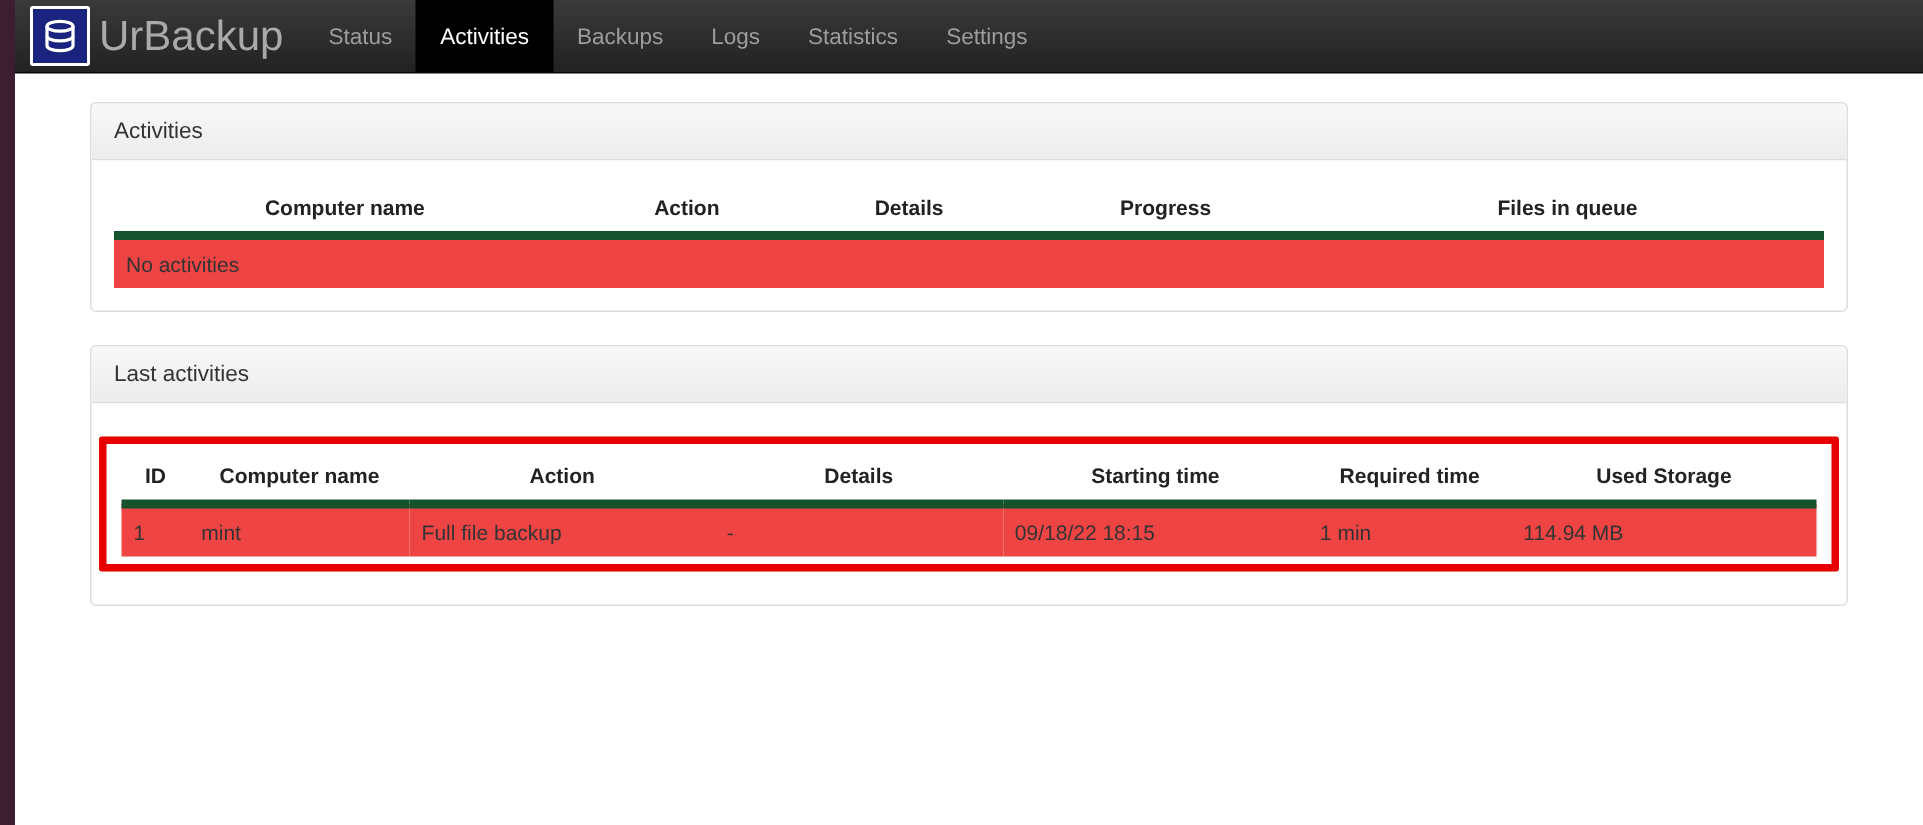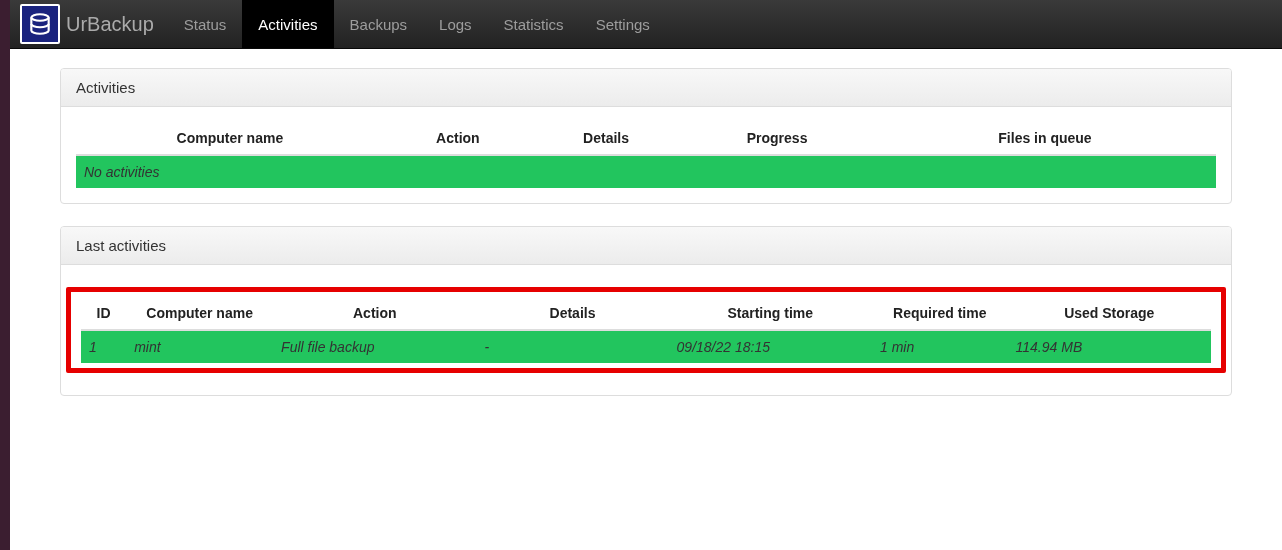--- a/index.html
+++ b/index.html
@@ -31,21 +31,21 @@
     border-bottom: 1px solid #080808;
     display: flex;
     align-items: stretch;
     z-index: 2;
   }
   .navbar .brand-wrap {
     display: flex;
     align-items: center;
     padding: 0 14px 0 10px;
     color: #aaa;
-    font-size: 20px;
+    font-size: 28px;
     font-weight: 400;
     gap: 6px;
   }
   .brand-icon {
     width: 36px;
     height: 36px;
     background: #1a237e;
     border: 2px solid #fff;
     border-radius: 2px;
     display: flex;
@@ -101,24 +101,23 @@
   }
   table thead th {
     text-align: center;
     border-bottom: 2px solid #ddd;
     padding: 8px;
     font-weight: 700;
     color: #222;
     vertical-align: bottom;
   }
   table tbody td {
-    border-top: 2px solid #14532d;
+    border-top: 6px solid #14532d;
     padding: 8px;
-    background: #22c55e;
-    font-style: italic;
+    background: #ef4444;
   }
   .highlight-box {
     border: 5px solid #e60000;
     border-radius: 2px;
     margin: 7px -10px;
     padding: 5px 10px;
   }
   
   .act-col-1 { width: 27%; }
   .act-col-2 { width: 13%; }

